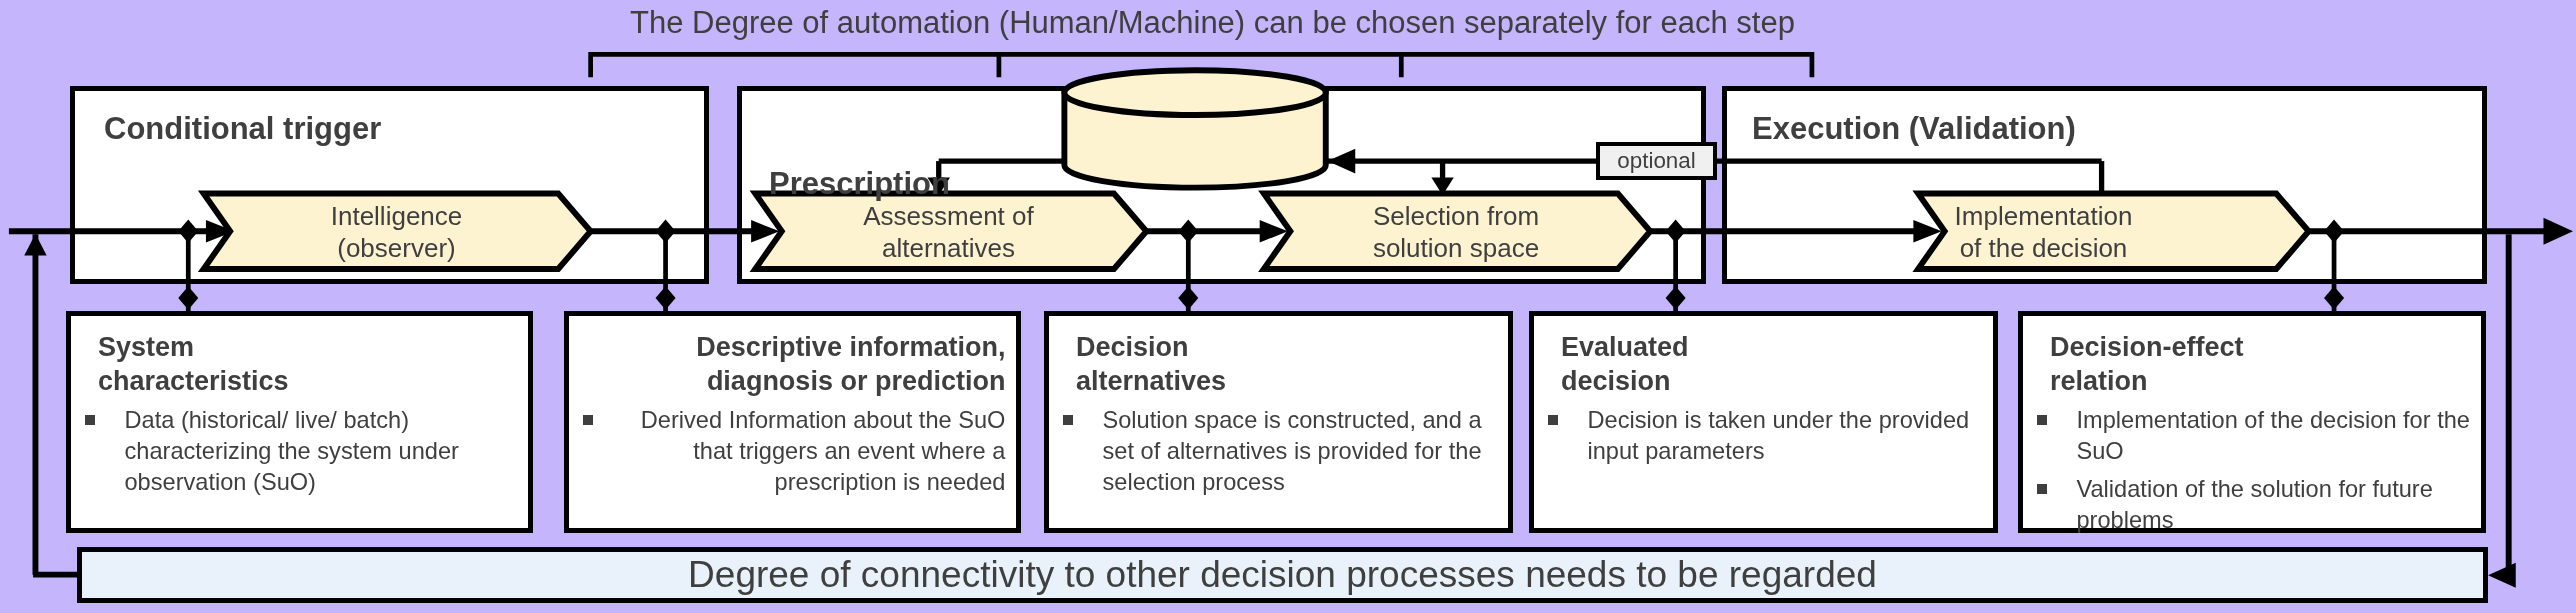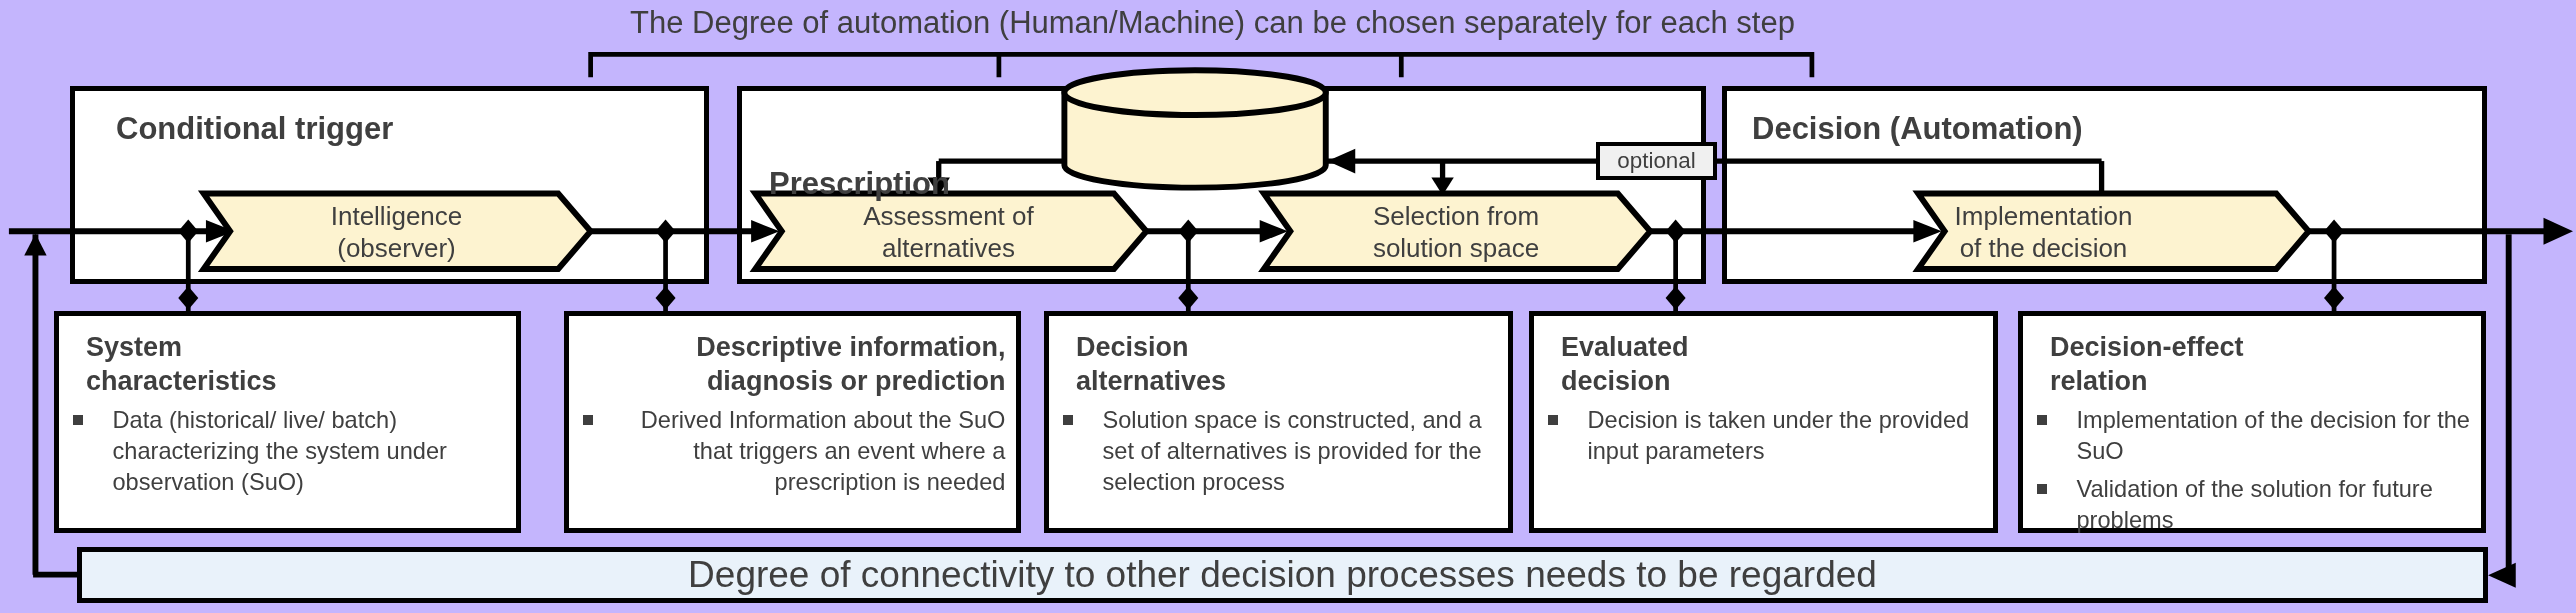--- a/index.html
+++ b/index.html
@@ -40,25 +40,25 @@
 <body>
 
 <div id="canvas">
 
   <div id="title">The Degree of automation (Human/Machine) can be chosen separately for each step</div>
 
   <div class="box" style="left:70px;top:86px;width:639px;height:198px;"></div>
   <div class="box" style="left:737px;top:86px;width:969px;height:198px;"></div>
   <div class="box" style="left:1722px;top:86px;width:765px;height:198px;"></div>
 
-  <div class="seclabel" style="left:116px;top:111px;">Conditional trigger</div>
+  <div class="seclabel" style="left:104px;top:111px;">Conditional trigger</div>
   <div class="seclabel" style="left:769px;top:166px;">Prescription</div>
-  <div class="seclabel" style="left:1752px;top:111px;">Decision (Automation)</div>
+  <div class="seclabel" style="left:1752px;top:111px;">Execution (Validation)</div>
 
-  <div class="artifact" style="left:54px;width:467px;">
+  <div class="artifact" style="left:66px;width:467px;">
     <div class="art-inner">
       <div class="art-heading">System<br>characteristics</div>
       <div class="bullet">
         <span class="bullet-marker"></span>
         <span class="bullet-text">Data (historical/ live/ batch) characterizing the system under observation (SuO)</span>
       </div>
     </div>
   </div>
   <div class="artifact" style="left:564px;width:457px;text-align:right;">
     <div class="art-inner">

